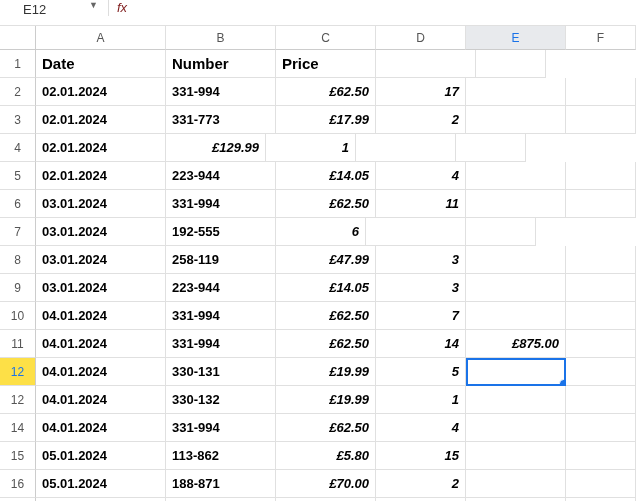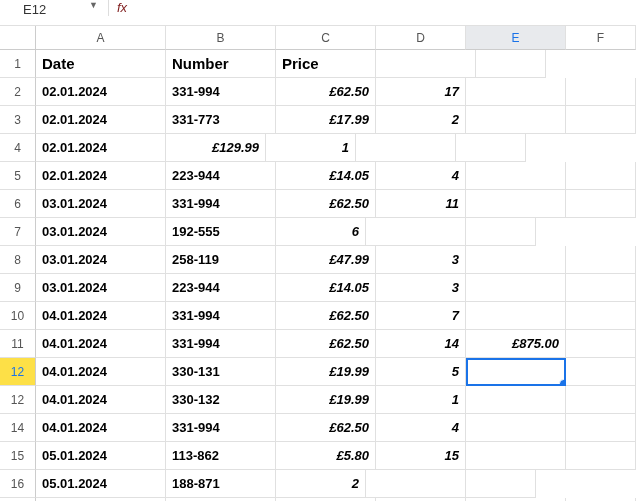--- a/index.html
+++ b/index.html
@@ -293,20 +293,21 @@
       <div class="cell col-A bold">05.01.2024</div>
       <div class="cell col-B bold">113-862</div>
       <div class="cell col-C bold right">£5.80</div>
       <div class="cell col-D bold right">15</div>
       <div class="cell col-E"></div>
       <div class="cell col-F"></div>
     </div>
     <div class="row">
       <div class="cell col-A bold">05.01.2024</div>
       <div class="cell col-B bold">188-871</div>
+      <div class="cell col-C bold right">£70.00</div>
       <div class="cell col-D bold right">2</div>
       <div class="cell col-E"></div>
       <div class="cell col-F"></div>
     </div>
     <div class="row">
       <div class="cell col-A"></div>
       <div class="cell col-B"></div>
       <div class="cell col-C"></div>
       <div class="cell col-D"></div>
       <div class="cell col-E"></div>

